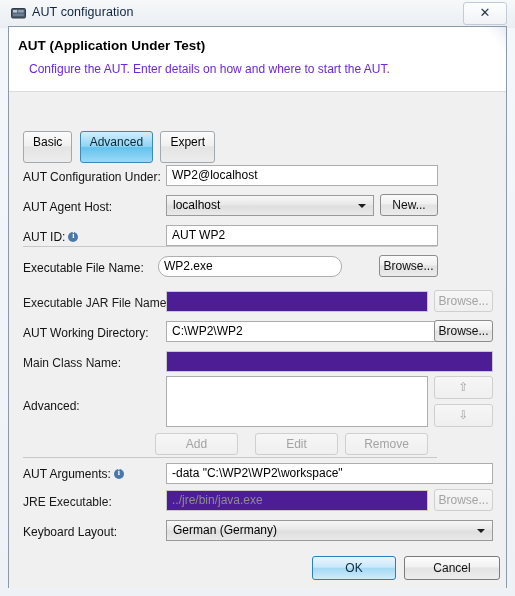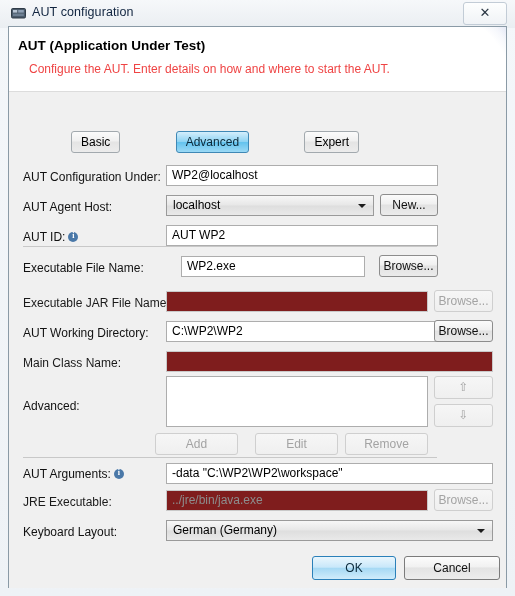--- a/index.html
+++ b/index.html
@@ -104,53 +104,52 @@
     left: 9px; top: 11px;
     font-size: 13.5px;
     font-weight: bold;
     color: #000;
     white-space: nowrap;
   }
   #header-desc {
     position: absolute;
     left: 20px; top: 35px;
     font-size: 12px;
-    color: #ef4444;
+    color: #6d28d9;
     white-space: nowrap;
   }
 
   
   #content {
     position: absolute;
     left: 0; top: 65px;
     width: 497px;
     height: 496px;
     background: #f0f0f0;
   }
 
   
   #tabs {
     position: absolute;
     left: 14px; top: 39px;
   }
   .tab {
     display: inline-block;
-    height: 22px;
+    height: 32px;
     line-height: 21px;
     padding: 0 9px;
     margin-right: 4px;
     border: 1px solid #a2a9ae;
     border-radius: 3px;
     background: linear-gradient(to bottom, #fbfbfb 0%, #f0f0f0 45%, #e4e4e4 50%, #ececec 100%);
     font-size: 12px;
     color: #000;
     cursor: pointer;
     box-sizing: border-box;
     vertical-align: top;
-    margin-left: 48px;
   }
   .tab.selected {
     border: 1px solid #3f88b5;
     background: linear-gradient(to bottom, #d4eefc 0%, #8fd4f3 48%, #64c3ee 52%, #9bd9f5 100%);
     color: #0b2838;
   }
 
   
   .row-label {
     position: absolute;
@@ -169,21 +168,21 @@
     background: #ffffff;
     font-size: 12px;
     color: #000;
     padding: 0 0 0 5px;
     line-height: 19px;
     font-family: "Liberation Sans", sans-serif;
     white-space: nowrap;
     overflow: hidden;
   }
   .field.disabled {
-    background: #7f1d1d;
+    background: #4c1d95;
     border: 1px solid #c9c9c9;
     color: #8d8d8d;
   }
 
   .combo {
     position: absolute;
     box-sizing: border-box;
     height: 21px;
     border: 1px solid #9a9a9a;
     background: linear-gradient(to bottom, #f7f7f7 0%, #e7e7e7 48%, #dedede 52%, #e9e9e9 100%);
@@ -339,21 +338,21 @@
         <span class="arrow"></span>
       </div>
       <div class="btn" style="left:371px; top:102px; width:58px;">New...</div>
 
       <div class="row-label" style="top:138px;"><span>AUT ID:</span><span class="info-icon"></span></div>
       <div class="field" style="left:157px; top:133px; width:272px;">AUT WP2</div>
 
       <div class="sep" style="top:154px;"></div>
 
       <div class="row-label" style="top:169px;">Executable File Name:</div>
-      <div class="field" style="left:172px; top:164px; width:184px;">WP2.exe</div>
+      <div class="field" style="left:149px; top:164px; width:184px;border-radius:10px;">WP2.exe</div>
       <div class="btn" style="left:370px; top:163px; width:59px;">Browse...</div>
 
       <div class="row-label disabled" style="top:204px;">Executable JAR File Name:</div>
       <div class="field disabled" style="left:157px; top:199px; width:262px;"></div>
       <div class="btn disabled" style="left:425px; top:198px; width:59px;">Browse...</div>
 
       <div class="row-label" style="top:234px;">AUT Working Directory:</div>
       <div class="field" style="left:157px; top:229px; width:316px;">C:\WP2\WP2</div>
       <div class="btn" style="left:425px; top:228px; width:59px;">Browse...</div>
 

